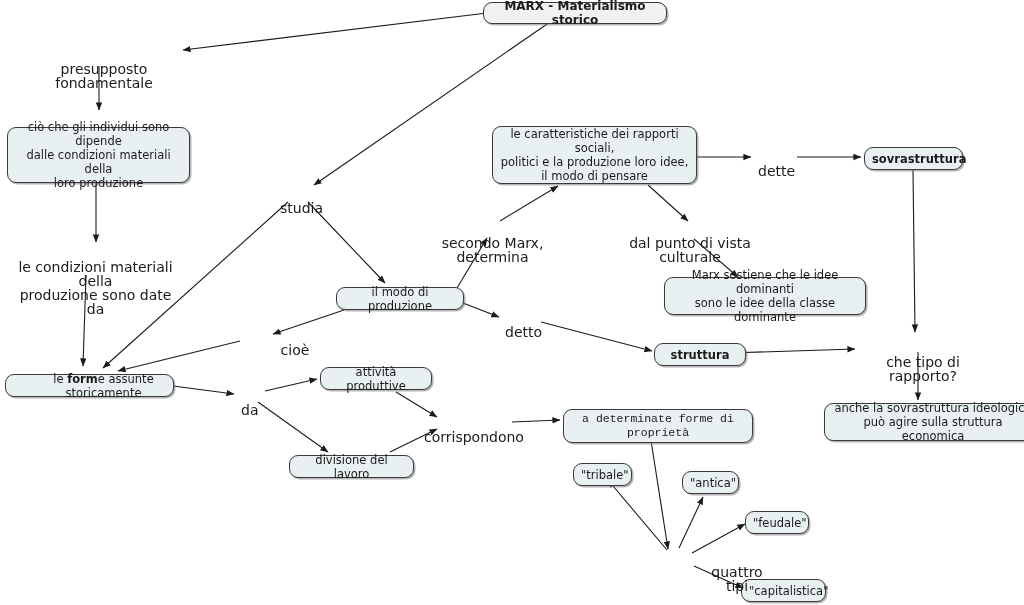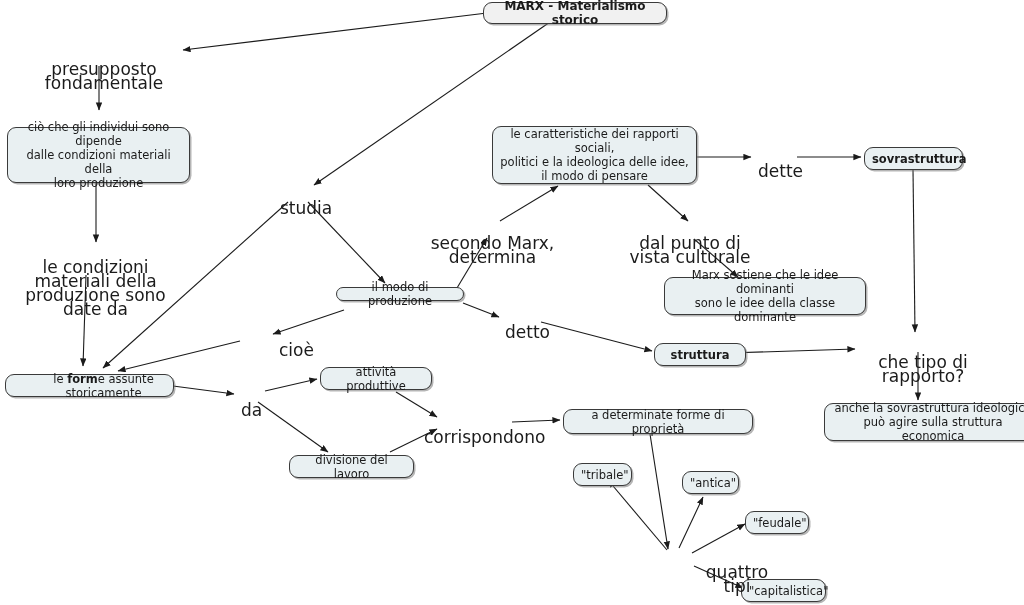--- a/index.html
+++ b/index.html
@@ -50,21 +50,21 @@
     font-weight: bold;
   }
   .node.title {
     font-weight: bold;
     font-size: 12px;
     background: #f1f1f1;
   }
   .label {
     position: absolute;
     color: #1b1b1b;
-    font-size: 17px;
+    font-size: 14px;
     line-height: 14px;
     text-align: center;
     white-space: pre-line;
     background: transparent;
     padding: 0;
   }
   .label .txt { display: block; }
   .bolder { font-weight: bold; }
 </style>
 </head>
@@ -149,54 +149,54 @@
   </div>
 
   <div class="node" style="left:7px; top:117px; width:183px; height:56px;margin-top:10px;">
     <span class="txt">ciò che gli individui sono dipende
 dalle condizioni materiali della
 loro produzione</span>
   </div>
 
   <div class="node" style="left:492px; top:126px; width:205px; height:58px;">
     <span class="txt">le caratteristiche dei  rapporti sociali,
-politici e la ideologica delle idee,
+politici e la produzione loro idee,
 il modo di pensare</span>
   </div>
 
   <div class="node bold" style="left:864px; top:147px; width:99px; height:23px;">
     <span class="txt">sovrastruttura</span>
   </div>
 
   <div class="node" style="left:664px; top:277px; width:202px; height:38px;">
     <span class="txt">Marx sostiene che le idee dominanti
 sono le idee della classe dominante</span>
   </div>
 
-  <div class="node" style="left:336px; top:287px; width:128px; height:14px;">
+  <div class="node" style="left:336px; top:287px; width:128px; height:23px;">
     <span class="txt">il modo di produzione</span>
   </div>
 
   <div class="node bold" style="left:654px; top:343px; width:92px; height:23px;align-items:center;">
     <span class="txt">struttura</span>
   </div>
 
   <div class="node" style="left:5px; top:374px; width:169px; height:23px;padding-left:35px;">
     <span class="txt"><span>le </span><span class="bolder">form</span><span>e assunte storicamente</span></span>
   </div>
 
   <div class="node" style="left:320px; top:367px; width:112px; height:23px;">
     <span class="txt">attività produttive</span>
   </div>
 
   <div class="node" style="left:289px; top:455px; width:125px; height:23px;">
     <span class="txt">divisione del lavoro</span>
   </div>
 
-  <div class="node" style="left:563px; top:409px; width:190px; height:25px;">
+  <div class="node" style="left:563px; top:409px; width:190px; height:34px;font-family:Liberation Mono, monospace;">
     <span class="txt">a determinate forme di proprietà</span>
   </div>
 
   <div class="node" style="left:824px; top:403px; width:218px; height:38px;">
     <span class="txt">anche la sovrastruttura ideologica
 può agire sulla struttura economica</span>
   </div>
 
   <div class="node" style="left:573px; top:463px; width:59px; height:23px;">
     <span class="txt">"tribale"</span>

